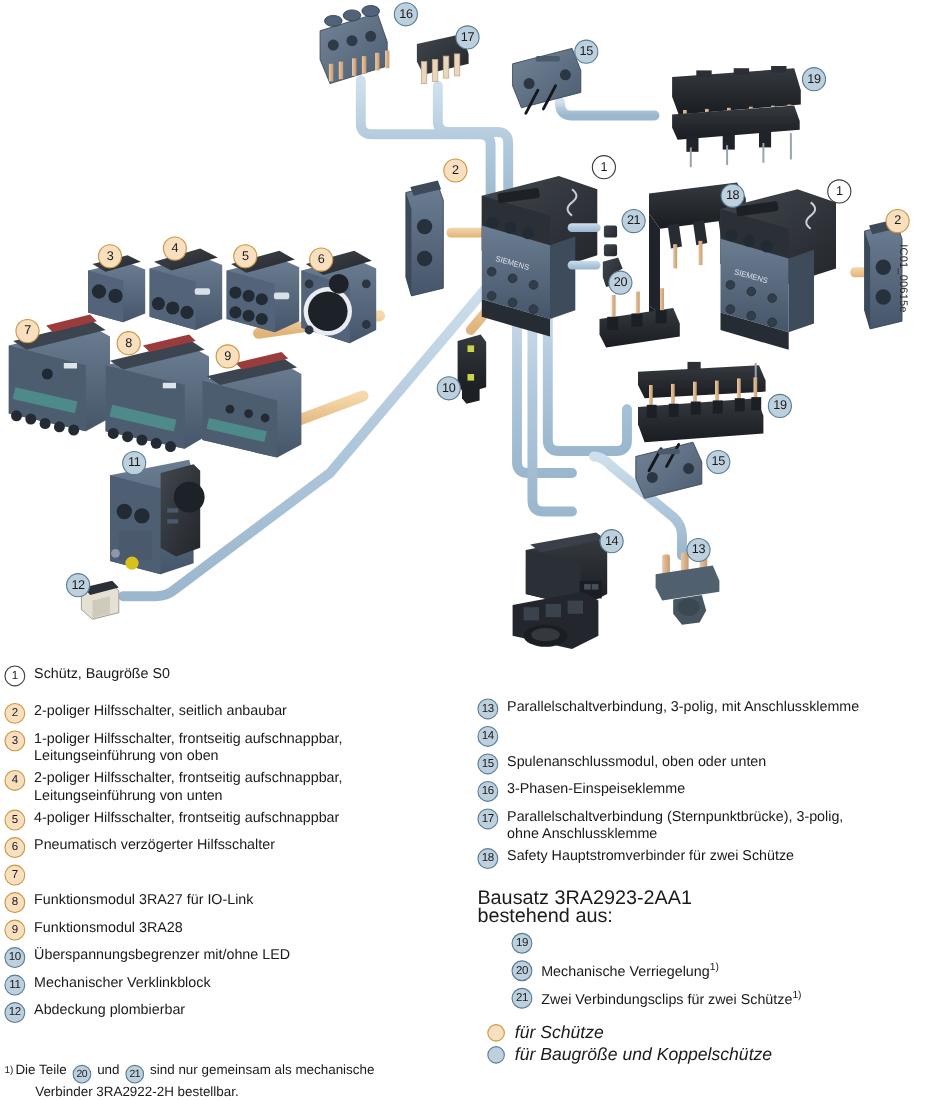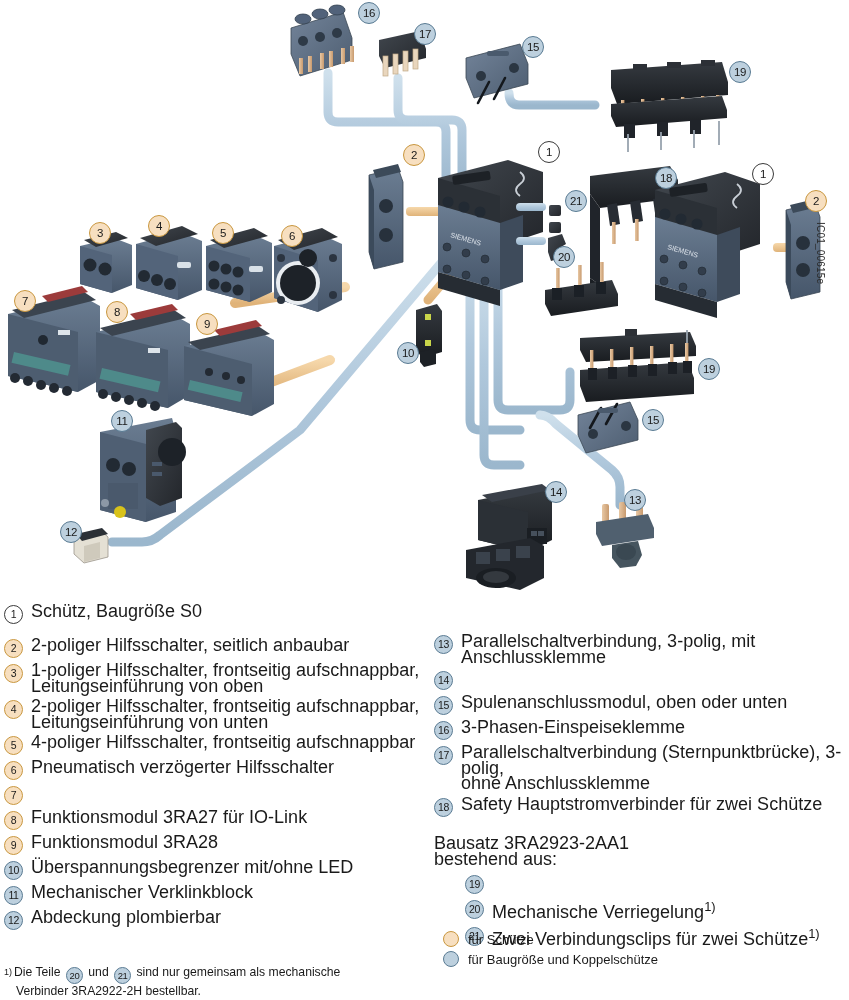--- a/index.html
+++ b/index.html
@@ -57,21 +57,21 @@
     text-align: center;
     margin-right: 8px;
     margin-top: 1px;
     letter-spacing: -0.4px;
   }
   .num.plain  { background: #ffffff; border: 1.1px solid #3a3a3a; }
   .num.orange { background: #f7dfc0; border: 1.1px solid #c9973f; }
   .num.blue   { background: #bdd0de; border: 1.1px solid #5a7b93; }
 
   .leg-row .txt {
-    font-size: 18px;
+    font-size: 13px;
     line-height: 15.6px;
     white-space: pre-line;
   }
   .gap-sm { height: 9px; }
   .gap-md { height: 14px; }
 
   .kit-title {
     font-size: 18px;
     line-height: 15.6px;
     white-space: pre-line;
@@ -81,21 +81,21 @@
 
   
   #colorkey { position: absolute; left: 443px; top: 931px; }
   .ck-row { display: flex; align-items: center; margin-bottom: 4px; }
   .ck-dot {
     width: 16px; height: 16px; border-radius: 50%;
     margin-right: 9px;
   }
   .ck-dot.orange { background: #f7dfc0; border: 1.1px solid #c9973f; }
   .ck-dot.blue   { background: #bdd0de; border: 1.1px solid #5a7b93; }
-  .ck-label { font-size: 13px; line-height: 15px; }
+  .ck-label { font-size: 16px; line-height: 15px; font-style: italic; }
 
   
   #footnote {
     position: absolute; left: 4px; top: 965px;
     font-size: 12.2px; line-height: 15.4px;
     display: flex; align-items: flex-start;
   }
   #footnote .sup { font-size: 9px; vertical-align: super; margin-right: 2px; }
   .inline-num {
     display: inline-block;
@@ -710,15 +710,15 @@
   </div>
 
 <div id="footnote">
   <span class="sup">1)</span>
   <span>
     <span>Die Teile</span>
     <span class="inline-num">20</span>
     <span>und</span>
     <span class="inline-num">21</span>
     <span>sind nur gemeinsam als mechanische</span><br>
-    <span style="margin-left:2px">Verbinder 3RA2922-2H bestellbar.</span>
+    <span style="margin-left:18px">Verbinder 3RA2922-2H bestellbar.</span>
   </span>
 </div>
 
 </body></html>

